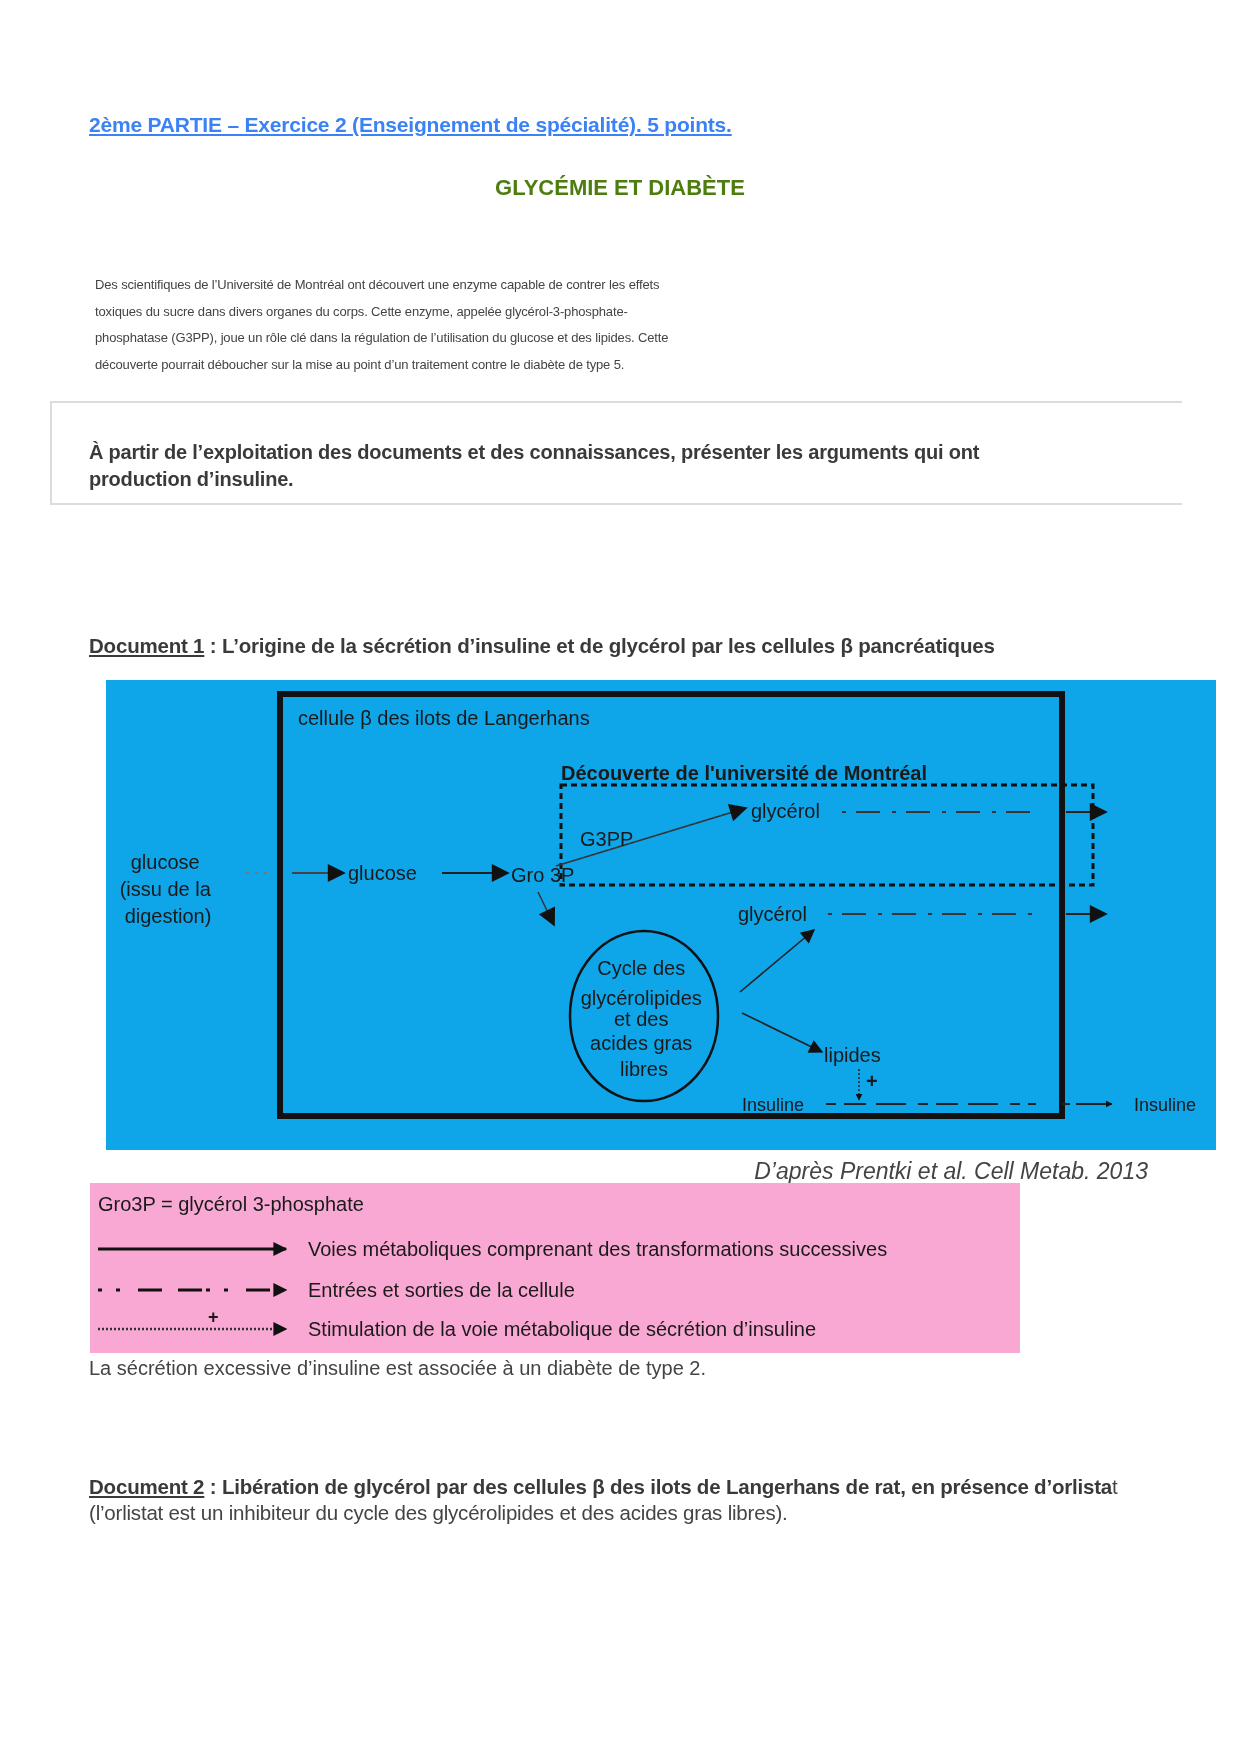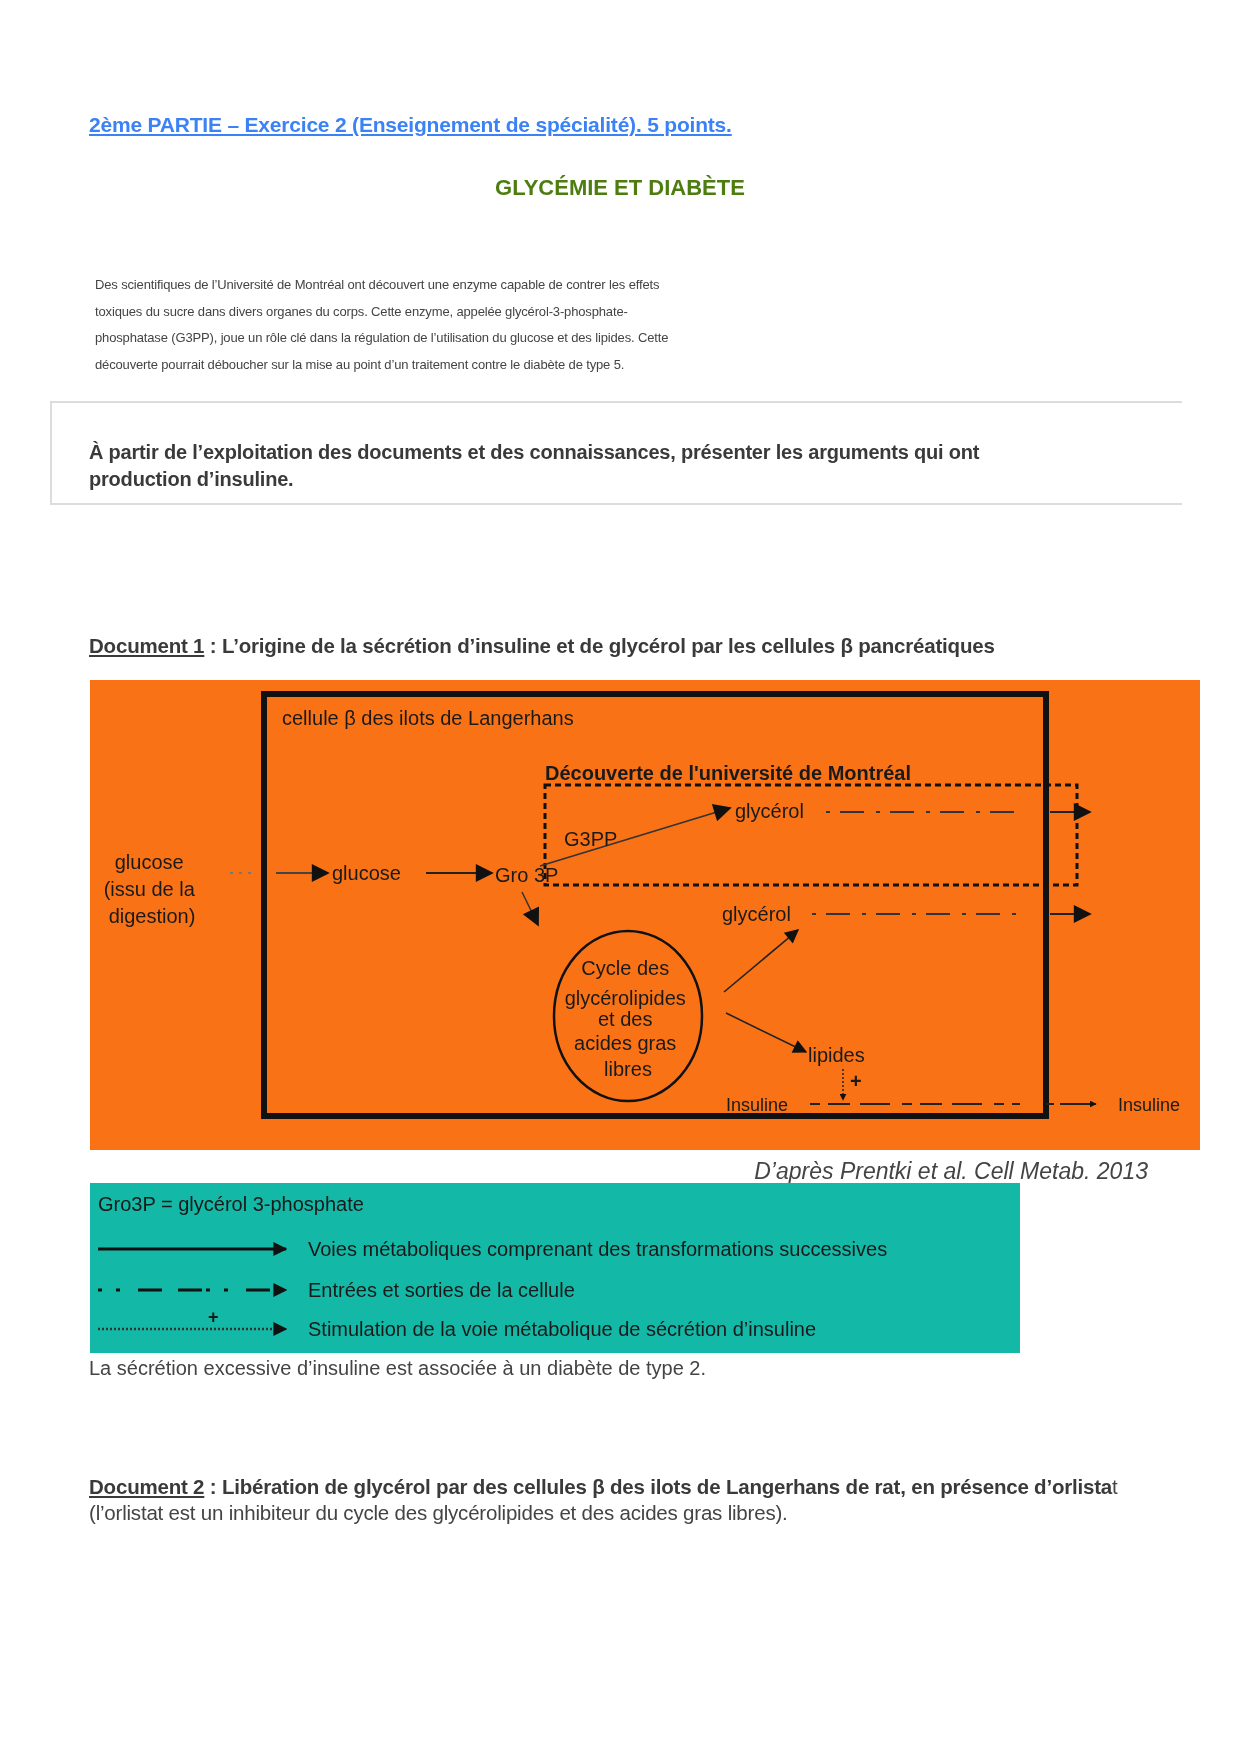--- a/index.html
+++ b/index.html
@@ -9,23 +9,23 @@
   .part-heading { left: 89px; top: 113px; font-size: 21px; font-weight: bold; text-decoration: underline; color: #3b82f6; letter-spacing: -0.2px; }
   .main-title { left: 0; width: 1240px; top: 175px; text-align: center; font-size: 22px; font-weight: bold; color: #4d7c0f; }
   .intro { left: 95px; top: 272px; width: 1070px; font-size: 13px; line-height: 26.5px; color: #444; letter-spacing: -0.15px; }
   .task-box { left: 50px; top: 401px; width: 1130px; height: 100px; border-top: 2px solid #dcdcdc; border-left: 2px solid #dcdcdc; border-bottom: 2px solid #dcdcdc; }
   .task { left: 89px; top: 413px; width: 1070px; font-size: 20px; font-weight: bold; line-height: 26.5px; color: #3a3a3a; letter-spacing: -0.2px; margin-top: 26px; }
   .doc-heading { left: 89px; font-size: 20.5px; font-weight: bold; color: #3a3a3a; letter-spacing: -0.2px; line-height: 26px; }
   .doc-heading .ul { text-decoration: underline; }
   .doc-heading .normal { font-weight: normal; color: #444; }
   .doc1-heading { top: 633px; }
   .doc2-heading { top: 1462px; width: 1080px; margin-top: 12px; }
-  .diagram { left: 90px; top: 680px; width: 1110px; height: 470px; background: #f97316; }
+  .diagram { left: 106px; top: 680px; width: 1110px; height: 470px; background: #0ea5e9; }
   .credit { left: 700px; width: 448px; top: 1158px; font-size: 23px; font-style: italic; color: #444; text-align: right; }
-  .legend { left: 90px; top: 1183px; width: 930px; height: 170px; background: #14b8a6; }
+  .legend { left: 90px; top: 1183px; width: 930px; height: 170px; background: #f9a8d4; }
   .note { left: 89px; top: 1357px; font-size: 20px; color: #444; }
   svg text { font-family: "Liberation Sans", sans-serif; fill: #1a1a1a; }
 </style>
 </head>
 <body>
 
 <div class="abs part-heading">2ème PARTIE – Exercice 2 (Enseignement de spécialité). 5 points.</div>
 <div class="abs main-title">GLYCÉMIE ET DIABÈTE</div>
 
 <div class="abs intro">

